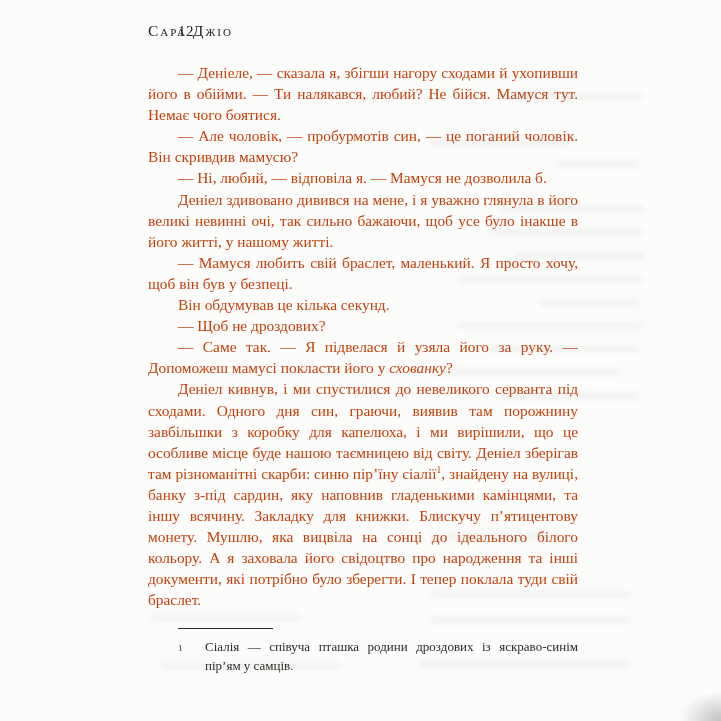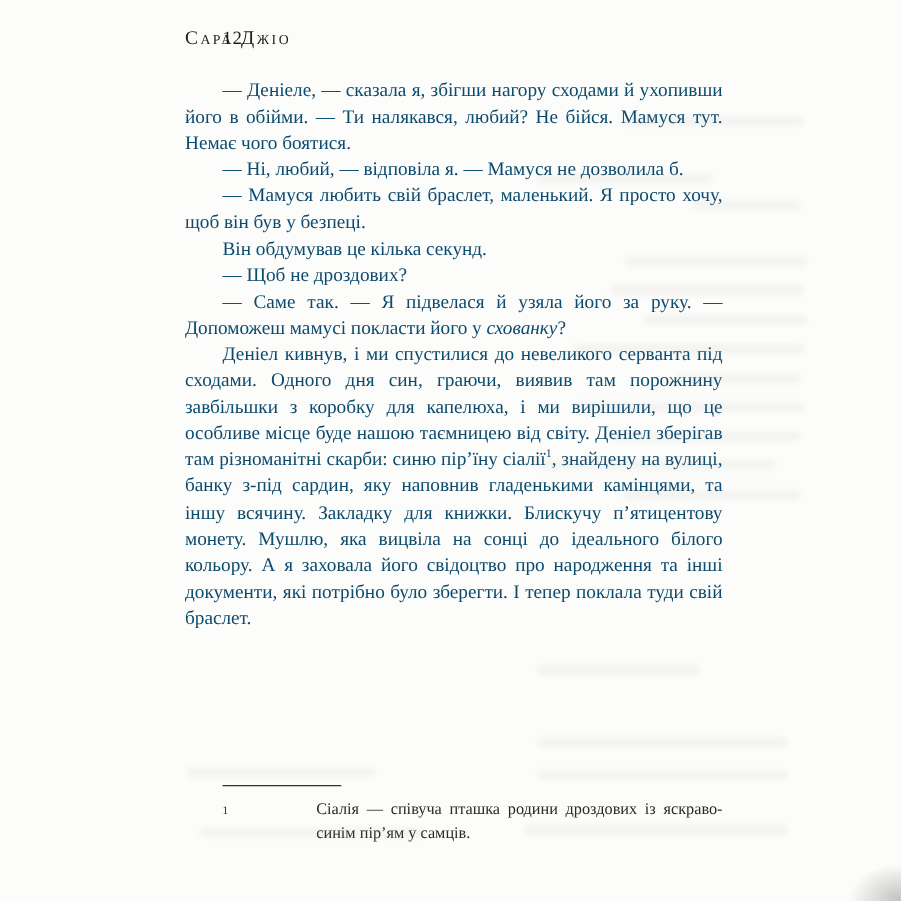--- a/index.html
+++ b/index.html
@@ -33,21 +33,21 @@
     font-variant: small-caps;
     font-size: 15.5px;
     letter-spacing: 2px;
   }
 
   .body-text p {
     font-size: 15.4px;
     line-height: 21.1px;
     text-align: justify;
     text-indent: 30px;
-    color: #0c4a6e;
+    color: #c2410c;
   }
   .body-text em { font-style: italic; }
 
   sup.fn-ref {
     font-size: 9.5px;
     vertical-align: super;
     line-height: 0;
   }
 
   .footnote-area {
@@ -68,21 +68,21 @@
     font-size: 13px;
     line-height: 18.5px;
     color: #2a2927;
   }
   .fn-marker {
     width: 27px;
     flex: 0 0 27px;
     font-size: 9px;
     padding-top: 1px;
   }
-  .fn-text { flex: 1; text-align: justify; margin-left: 48px; }
+  .fn-text { flex: 1; text-align: justify; }
 
   
   .ghost {
     position: absolute;
     height: 8px;
     background: #8a8a86;
     opacity: 0.07;
     filter: blur(2px);
     border-radius: 3px;
     pointer-events: none;
@@ -102,21 +102,23 @@
 
   <div class="content">
 
     <div class="header">
       <span class="page-number">12</span>
       <span class="running-title">Сара Джіо</span>
     </div>
 
     <div class="body-text">
       <p>— Деніеле, — сказала я, збігши нагору сходами й ухопивши його в обійми. — Ти налякався, любий? Не бійся. Мамуся тут. Немає чого боятися.</p>
+      <p>— Але чоловік, — пробурмотів син, — це поганий чоловік. Він скривдив мамусю?</p>
       <p>— Ні, любий, — відповіла я. — Мамуся не дозволила б.</p>
+      <p>Деніел здивовано дивився на мене, і я уважно глянула в його великі невинні очі, так сильно бажаючи, щоб усе було інакше в його житті, у нашому житті.</p>
       <p>— Мамуся любить свій браслет, маленький. Я просто хочу, щоб він був у безпеці.</p>
       <p>Він обдумував це кілька секунд.</p>
       <p>— Щоб не дроздових?</p>
       <p><span>— Саме так. — Я підвелася й узяла його за руку. — Допоможеш мамусі покласти його у </span><em>схованку</em><span>?</span></p>
       <p><span>Деніел кивнув, і ми спустилися до невеликого серванта під сходами. Одного дня син, граючи, виявив там порожнину завбільшки з коробку для капелюха, і ми вирішили, що це особливе місце буде нашою таємницею від світу. Деніел зберігав там різноманітні скарби: синю пір’їну сіалії</span><sup class="fn-ref">1</sup><span>, знайдену на вулиці, банку з-під сардин, яку наповнив гладенькими камінцями, та іншу всячину. Закладку для книжки. Блискучу п’ятицентову монету. Мушлю, яка вицвіла на сонці до ідеального білого кольору. А я заховала його свідоцтво про народження та інші документи, які потрібно було зберегти. І тепер поклала туди свій браслет.</span></p>
     </div>
 
   </div>
 
   <div class="footnote-area">

